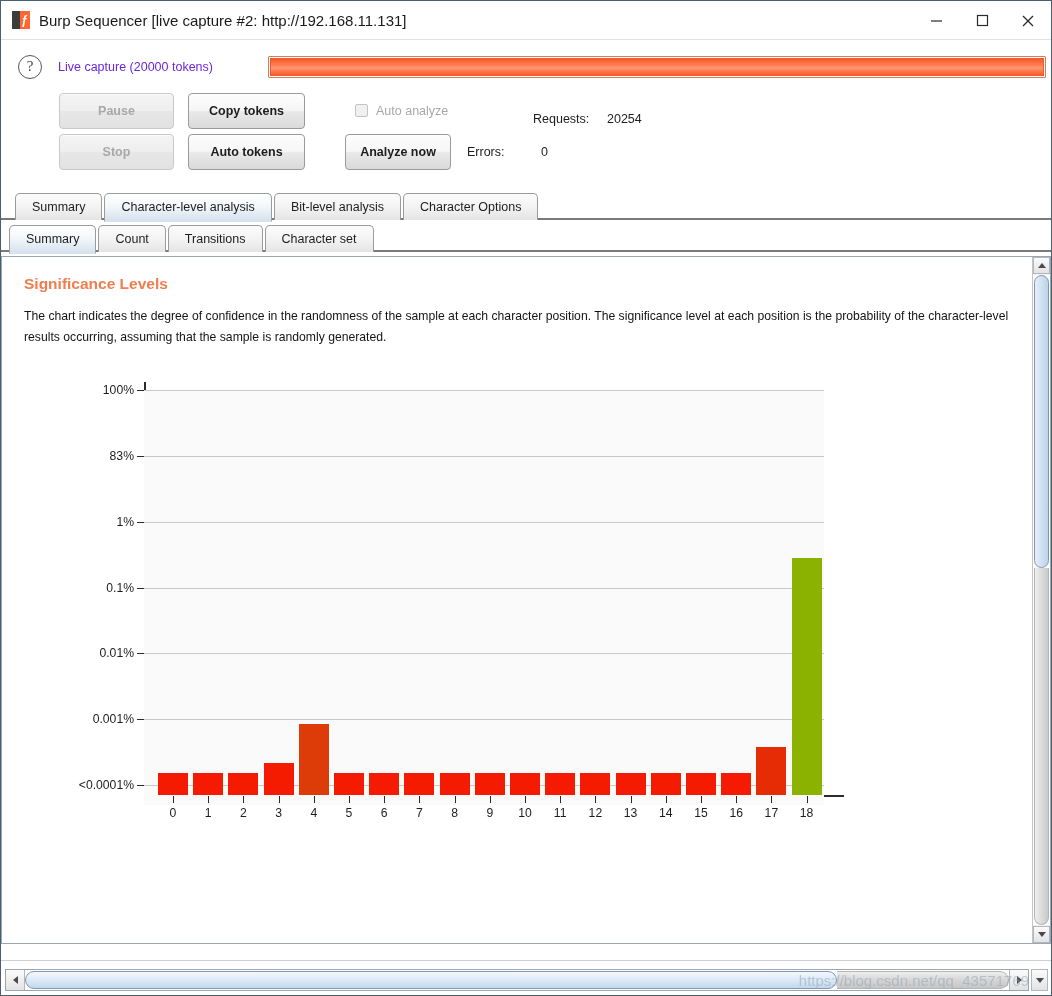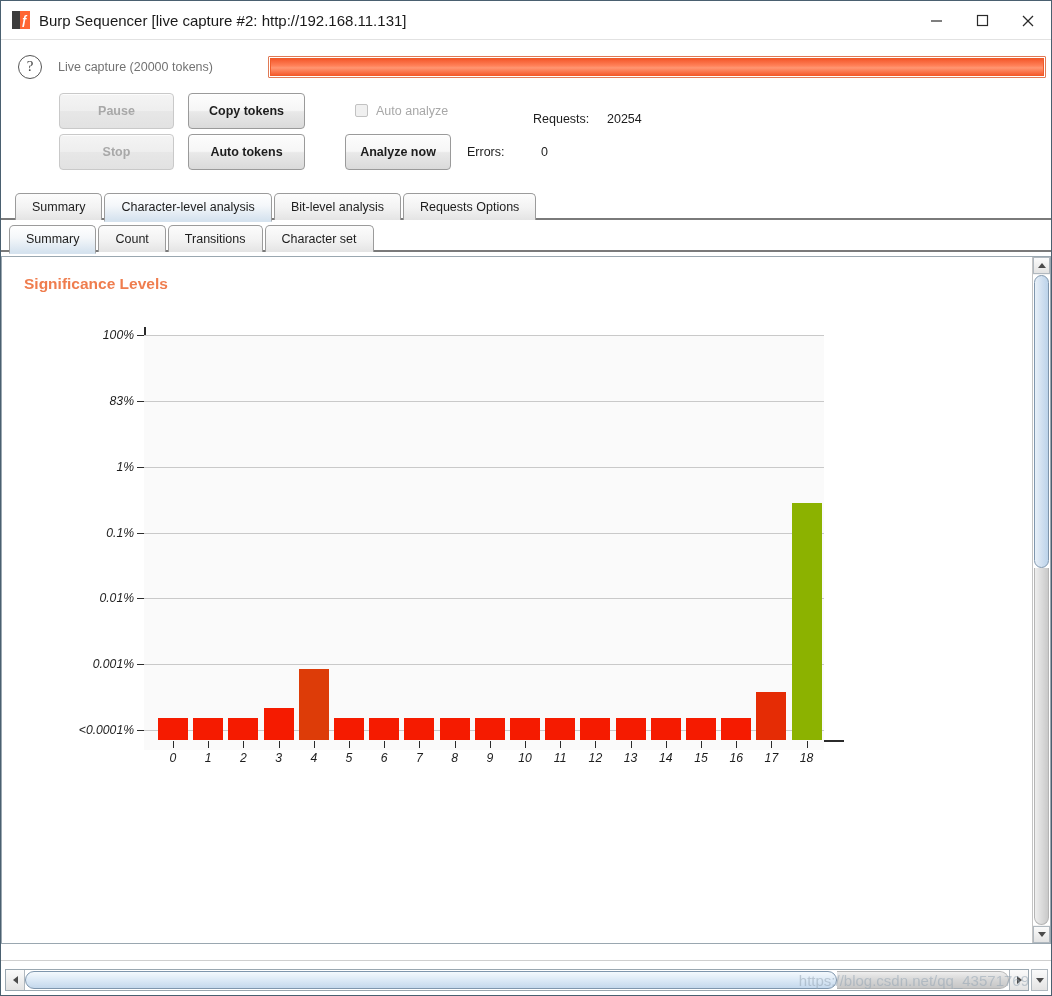--- a/index.html
+++ b/index.html
@@ -66,21 +66,21 @@
     height: 34px; padding-left: 17px;
   }
   .help-icon {
     width: 24px; height: 24px; border-radius: 50%;
     border: 1.6px solid #555; color:#444;
     font-size: 15px; line-height: 21px; text-align:center;
     font-family: "Liberation Serif", serif;
     flex: 0 0 auto;
   }
   .cap-label {
-    margin-left: 16px; font-size: 12.5px; color:#737373;
+    margin-left: 16px; font-size: 12.5px; color:#6d28d9;
     white-space:nowrap; width: 210px;
   }
   .progress-outer {
     height: 22px; width: 778px;
     border: 1px solid #e07a55;
     background: #ffffff;
     padding: 1px;
     border-radius: 1px;
   }
   .progress-fill {
@@ -202,21 +202,21 @@
     font-size: 12.2px; color:#141414;
     line-height: 21px;
     width: 1008px;
     margin: 0;
   }
 
   
   .chart {
     position: relative;
     margin-top: 32px;
-    width: 850px; height: 500px; font-style: italic;
+    width: 850px; height: 500px;
   }
   .plot {
     position: absolute;
     left: 120px; top: 10px;
     width: 680px; height: 415px;
     background: #fafafa;
   }
   .axis-v {
     position:absolute; left:120px; top:2px;
     width: 2px; height: 431px; background:#2b2b2b;
@@ -396,33 +396,34 @@
           <span class="v">0</span>
         </div>
       </div>
     </div>
   </div>
 
   <div class="tabstrip outer">
     <div class="tab">Summary</div>
     <div class="tab active">Character-level analysis</div>
     <div class="tab">Bit-level analysis</div>
-    <div class="tab">Requests Options</div>
+    <div class="tab">Character Options</div>
   </div>
 
   <div class="tabstrip inner">
     <div class="tab active">Summary</div>
     <div class="tab">Count</div>
     <div class="tab">Transitions</div>
     <div class="tab">Character set</div>
   </div>
 
   <div class="body-area">
     <div class="scroll-content">
       <h2 class="sig-title">Significance Levels</h2>
+      <p class="sig-desc">The chart indicates the degree of confidence in the randomness of the sample at each character position. The significance level at each position is the probability of the character-level results occurring, assuming that the sample is randomly generated.</p>
 
       <div class="chart">
         <div class="axis-v" style="height: 415px;"></div>
         <div class="axis-h" style="top: 415px;"></div>
         <div class="plot" id="plot">
             <div class="gridline" style="top: 0px;"></div>
             <div class="ytick" style="top: 0px;"></div>
             <div class="ylabel" style="top: 0px;">100%</div>
             <div class="gridline" style="top: 66px;"></div>
             <div class="ytick" style="top: 66px;"></div>

